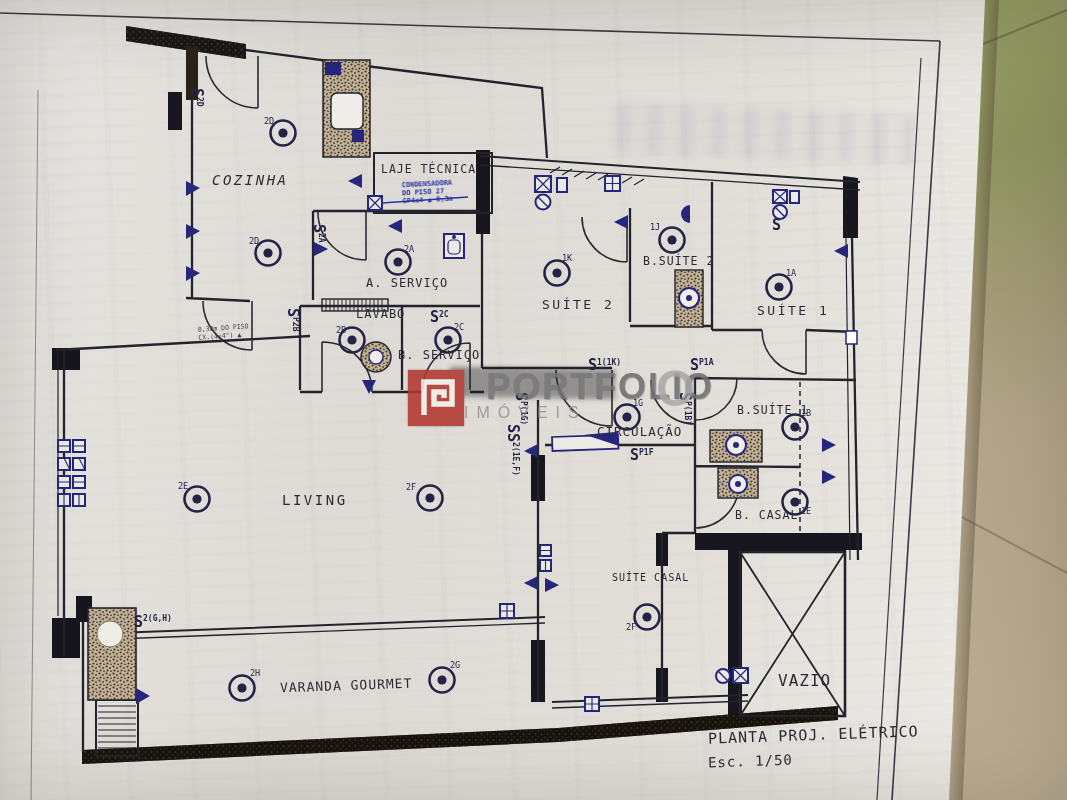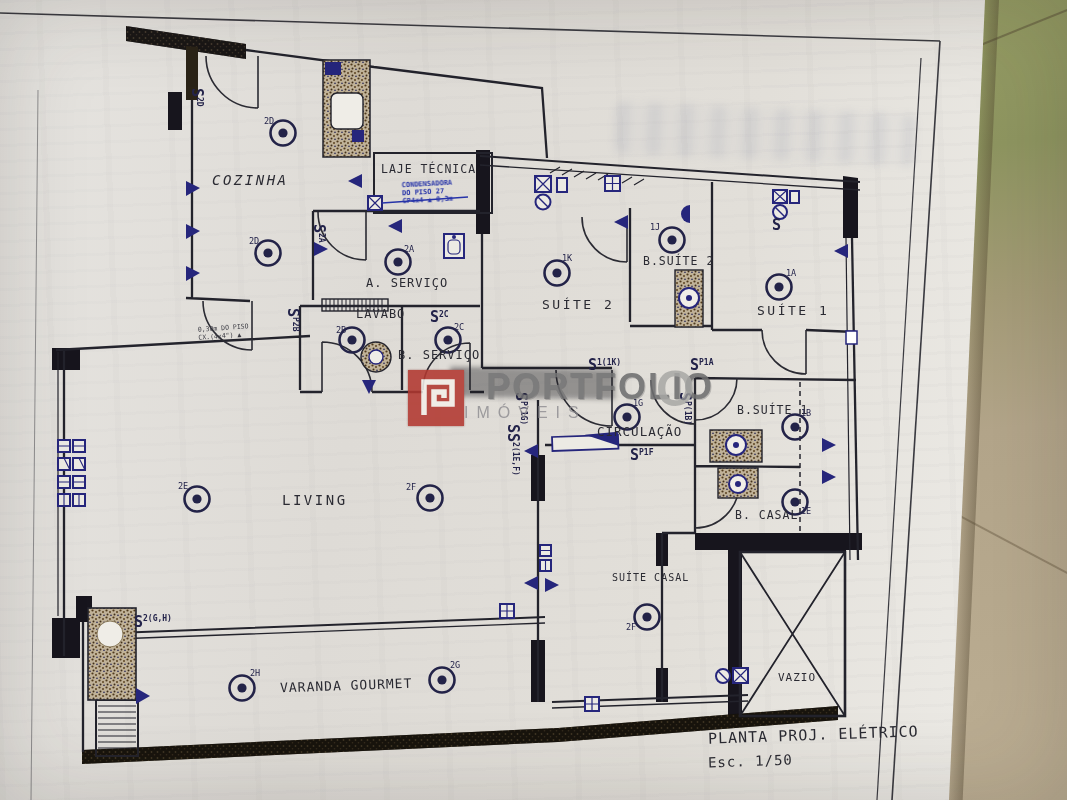--- a/index.html
+++ b/index.html
@@ -329,21 +329,21 @@
     <span class="lbl" style="left:398px;top:348px;font-size:12px;">B. SERVIÇO</span>
     <span class="lbl ls2" style="left:542px;top:297px;font-size:13px;">SUÍTE 2</span>
     <span class="lbl" style="left:643px;top:254px;font-size:11.5px;">B.SUÍTE 2</span>
     <span class="lbl ls2" style="left:757px;top:303px;font-size:13px;">SUÍTE 1</span>
     <span class="lbl" style="left:737px;top:403px;font-size:11.5px;">B.SUÍTE 1</span>
     <span class="lbl" style="left:597px;top:424px;font-size:12.5px;">CIRCULAÇÃO</span>
     <span class="lbl ls2" style="left:282px;top:492px;font-size:14px;">LIVING</span>
     <span class="lbl" style="left:735px;top:508px;font-size:11.5px;">B. CASAL</span>
     <span class="lbl" style="left:612px;top:572px;font-size:10px;text-align:center;">SUÍTE CASAL</span>
     <span class="lbl" style="left:280px;top:678px;font-size:13px;transform:rotate(-2deg);">VARANDA GOURMET</span>
-    <span class="lbl" style="left:778px;top:671px;font-size:11px;text-align:center;">VAZIO</span>
+    <span class="lbl" style="left:778px;top:671px;font-size:16px;text-align:center;">VAZIO</span>
 
     <span class="sup-lbl" style="left:264px;top:116px;">2D</span>
     <span class="sup-lbl" style="left:249px;top:236px;">2D</span>
     <span class="sup-lbl" style="left:404px;top:244px;">2A</span>
     <span class="sup-lbl" style="left:336px;top:325px;">2B</span>
     <span class="sup-lbl" style="left:454px;top:322px;">2C</span>
     <span class="sup-lbl" style="left:562px;top:253px;">1K</span>
     <span class="sup-lbl" style="left:650px;top:222px;">1J</span>
     <span class="sup-lbl" style="left:786px;top:268px;">1A</span>
     <span class="sup-lbl" style="left:801px;top:408px;">1B</span>

